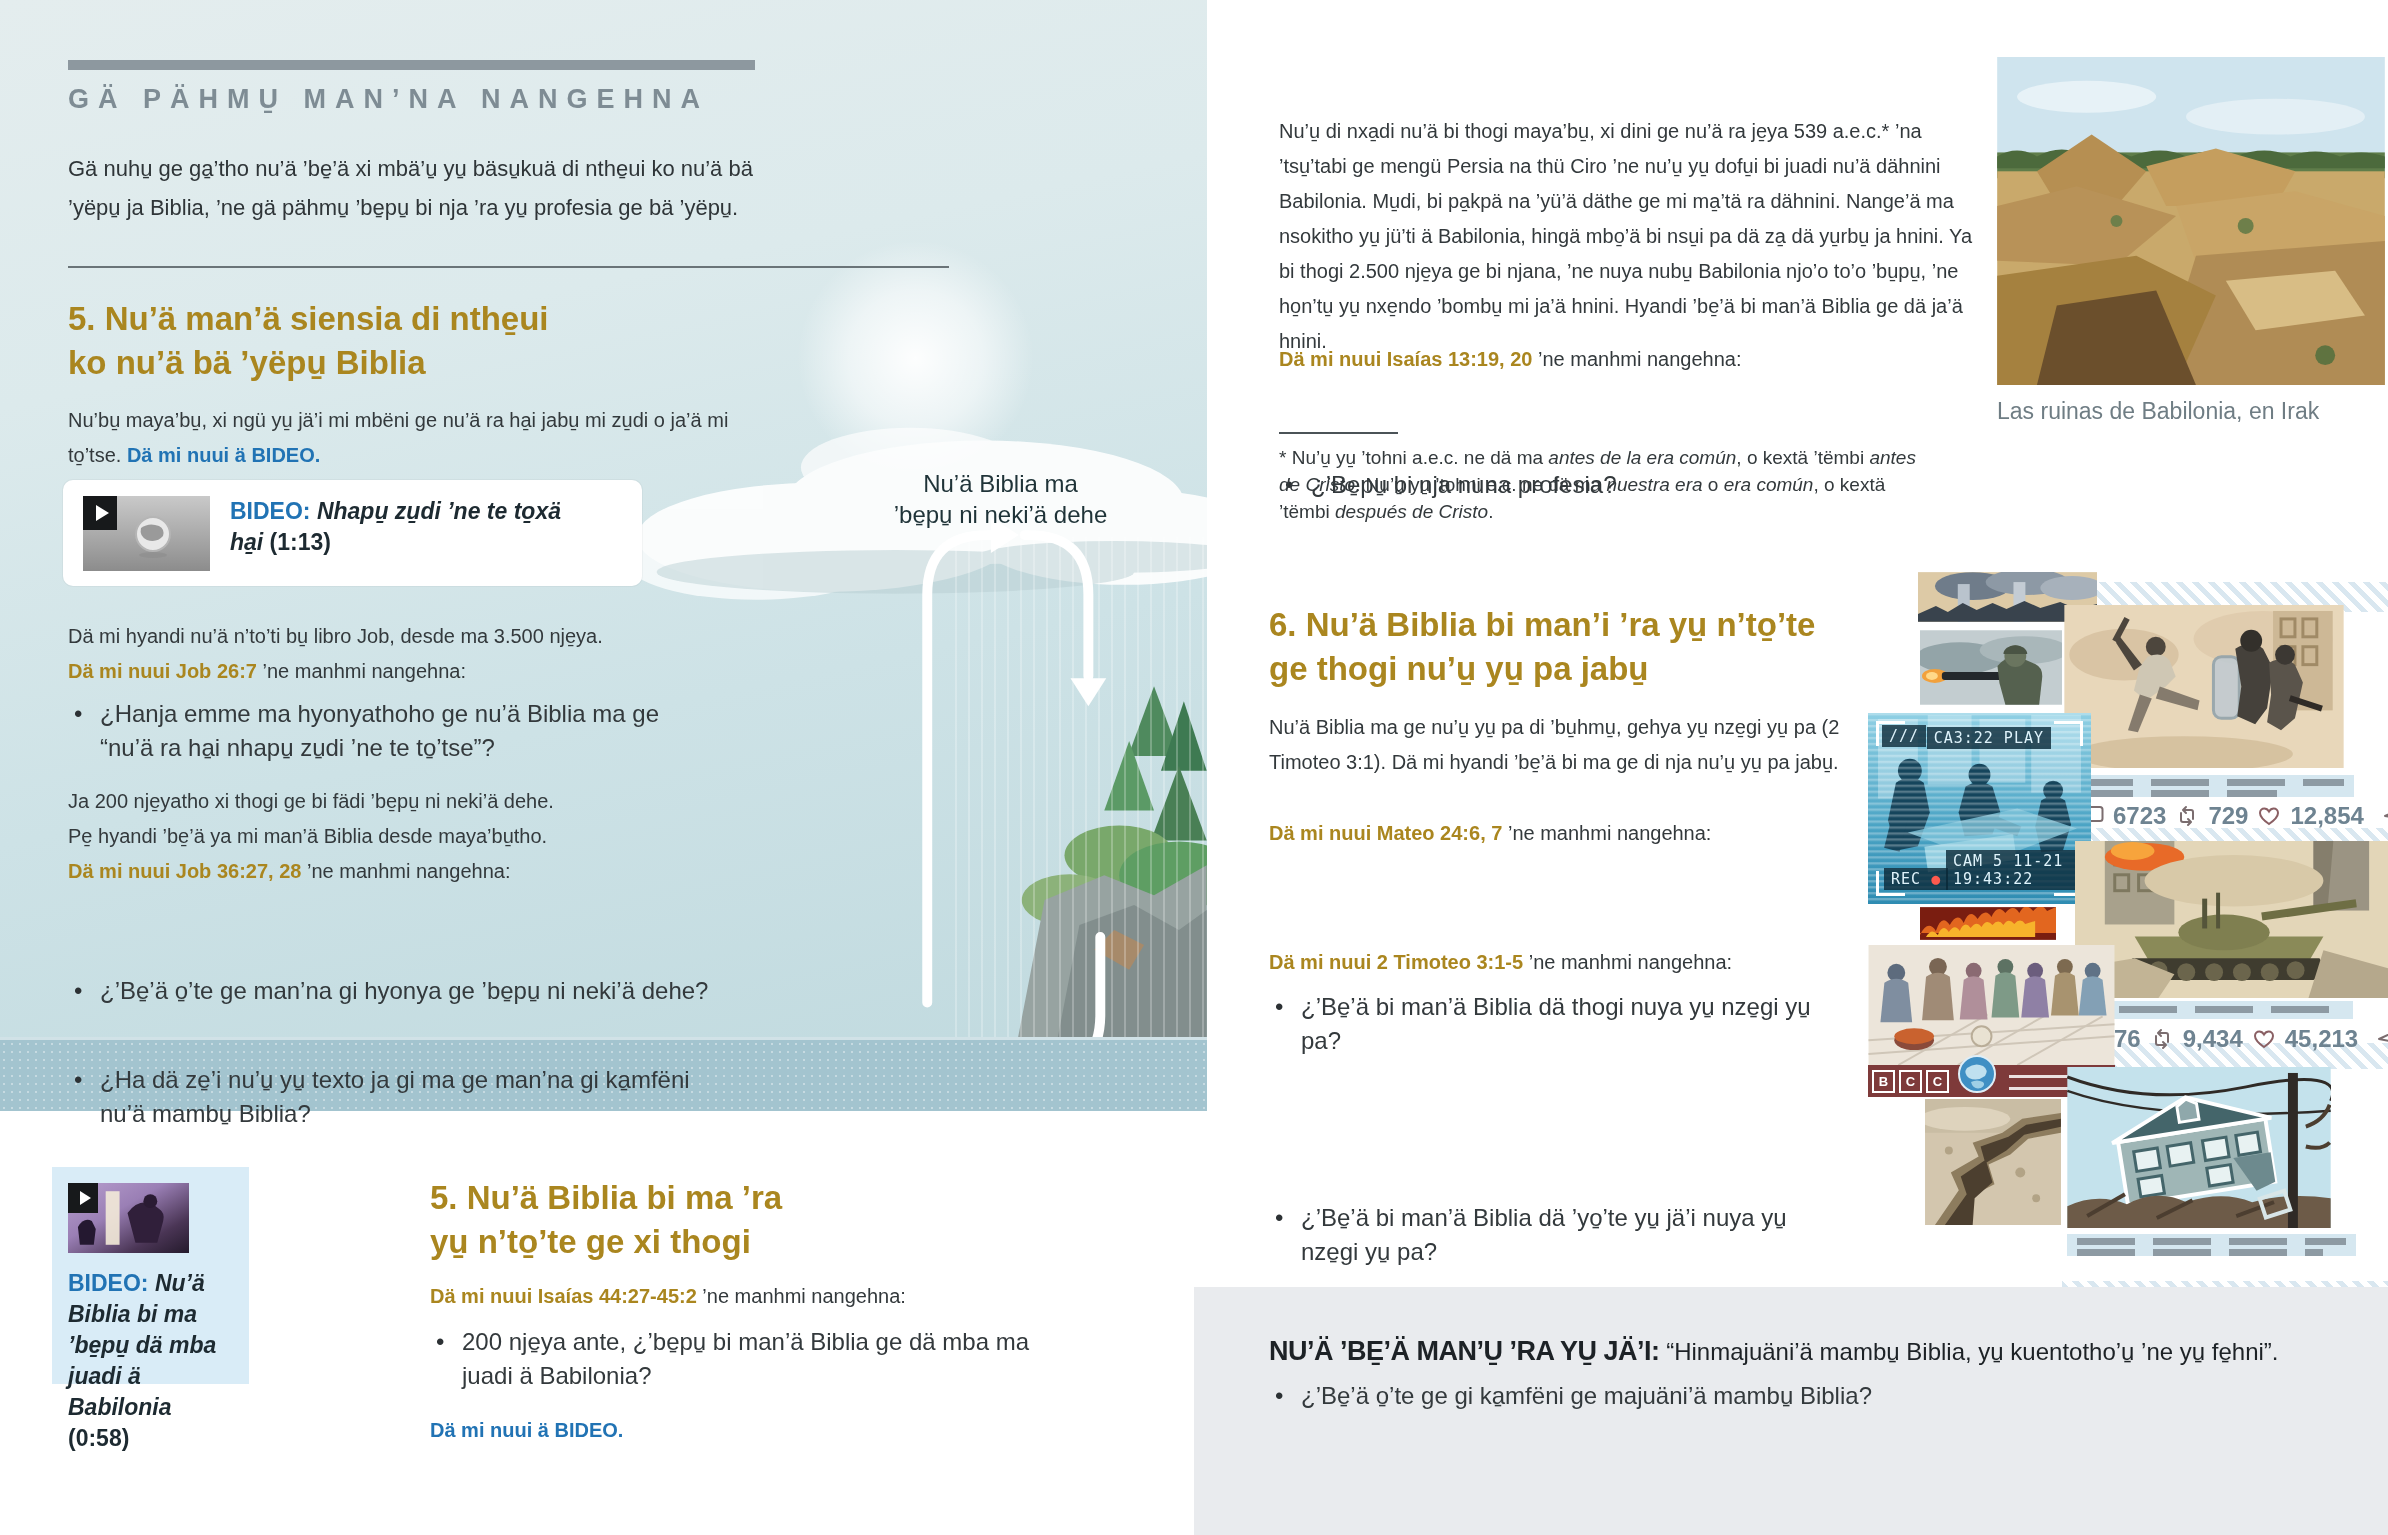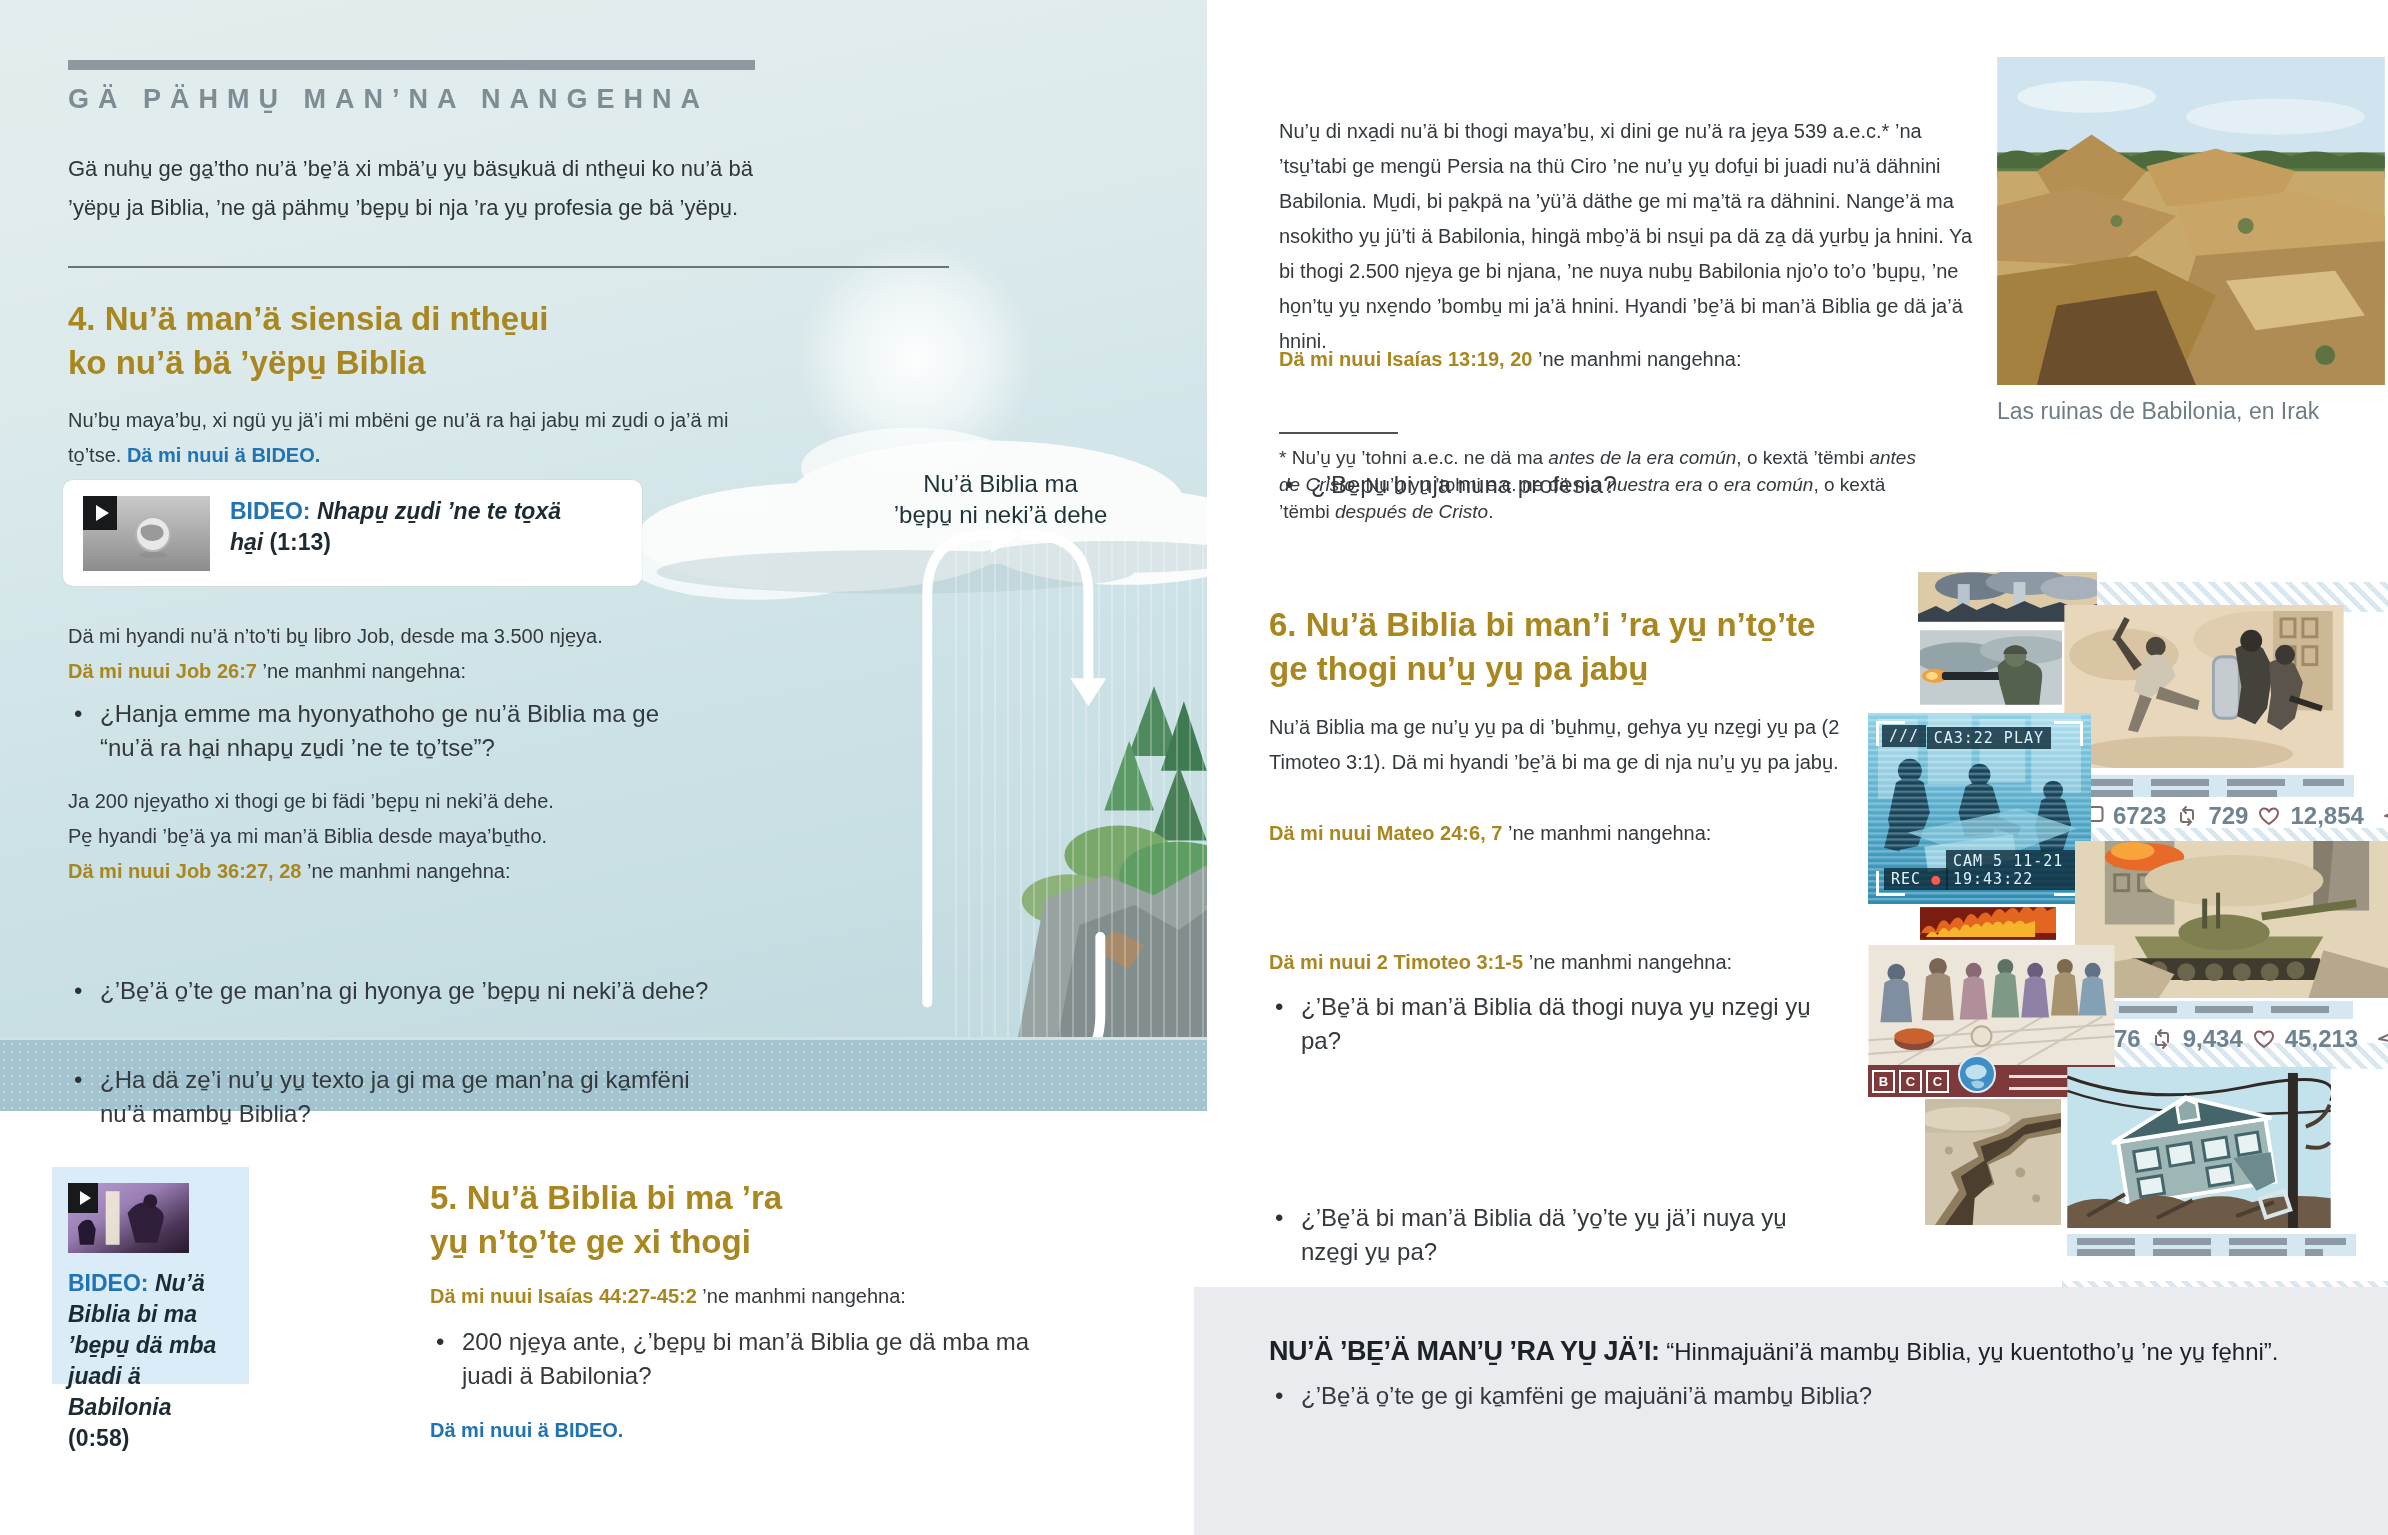--- a/index.html
+++ b/index.html
@@ -125,21 +125,21 @@
     <div class="abs kicker-bar" style="left:68px;top:60px;width:687px;height:10px;"></div>
     <div class="abs kicker" style="left:68px;top:84px;">GÄ PÄHMU̱ MAN’NA NANGEHNA</div>
 
     <div class="abs intro" style="left:68px;top:149px;width:955px;">
       <span>Gä nuhu̱ ge ga̱’tho nu’ä ’be̱’ä xi mbä’u̱ yu̱ bäsu̱kuä di nthe̱ui ko nu’ä bä</span><br>
       <span>’yëpu̱ ja Biblia, ’ne gä pähmu̱ ’be̱pu̱ bi nja ’ra yu̱ profesia ge bä ’yëpu̱.</span>
     </div>
     <div class="abs rule" style="left:68px;top:266px;width:881px;height:2px;"></div>
 
     <div class="abs sec-title" style="left:68px;top:297px;">
-      <span>4. Nu’ä man’ä siensia di nthe̱ui</span><br>
+      <span>5. Nu’ä man’ä siensia di nthe̱ui</span><br>
       <span>ko nu’ä bä ’yëpu̱ Biblia</span>
     </div>
 
     <div class="abs body-text" style="left:68px;top:403px;width:697px;">
       <span>Nu’bu̱ maya’bu̱, xi ngü yu̱ jä’i mi mbëni ge nu’ä ra ha̱i jabu̱ mi zu̱di o ja’ä mi to̱’tse. </span><span class="blue">Dä mi nuui ä BIDEO.</span>
     </div>
 
     <div class="abs video-box1" style="left:63px;top:480px;width:579px;height:106px;border-radius:10px;">
       <div class="thumb" style="left:20px;top:16px;width:127px;height:75px;">
         <div class="thumb1-bg"></div>

